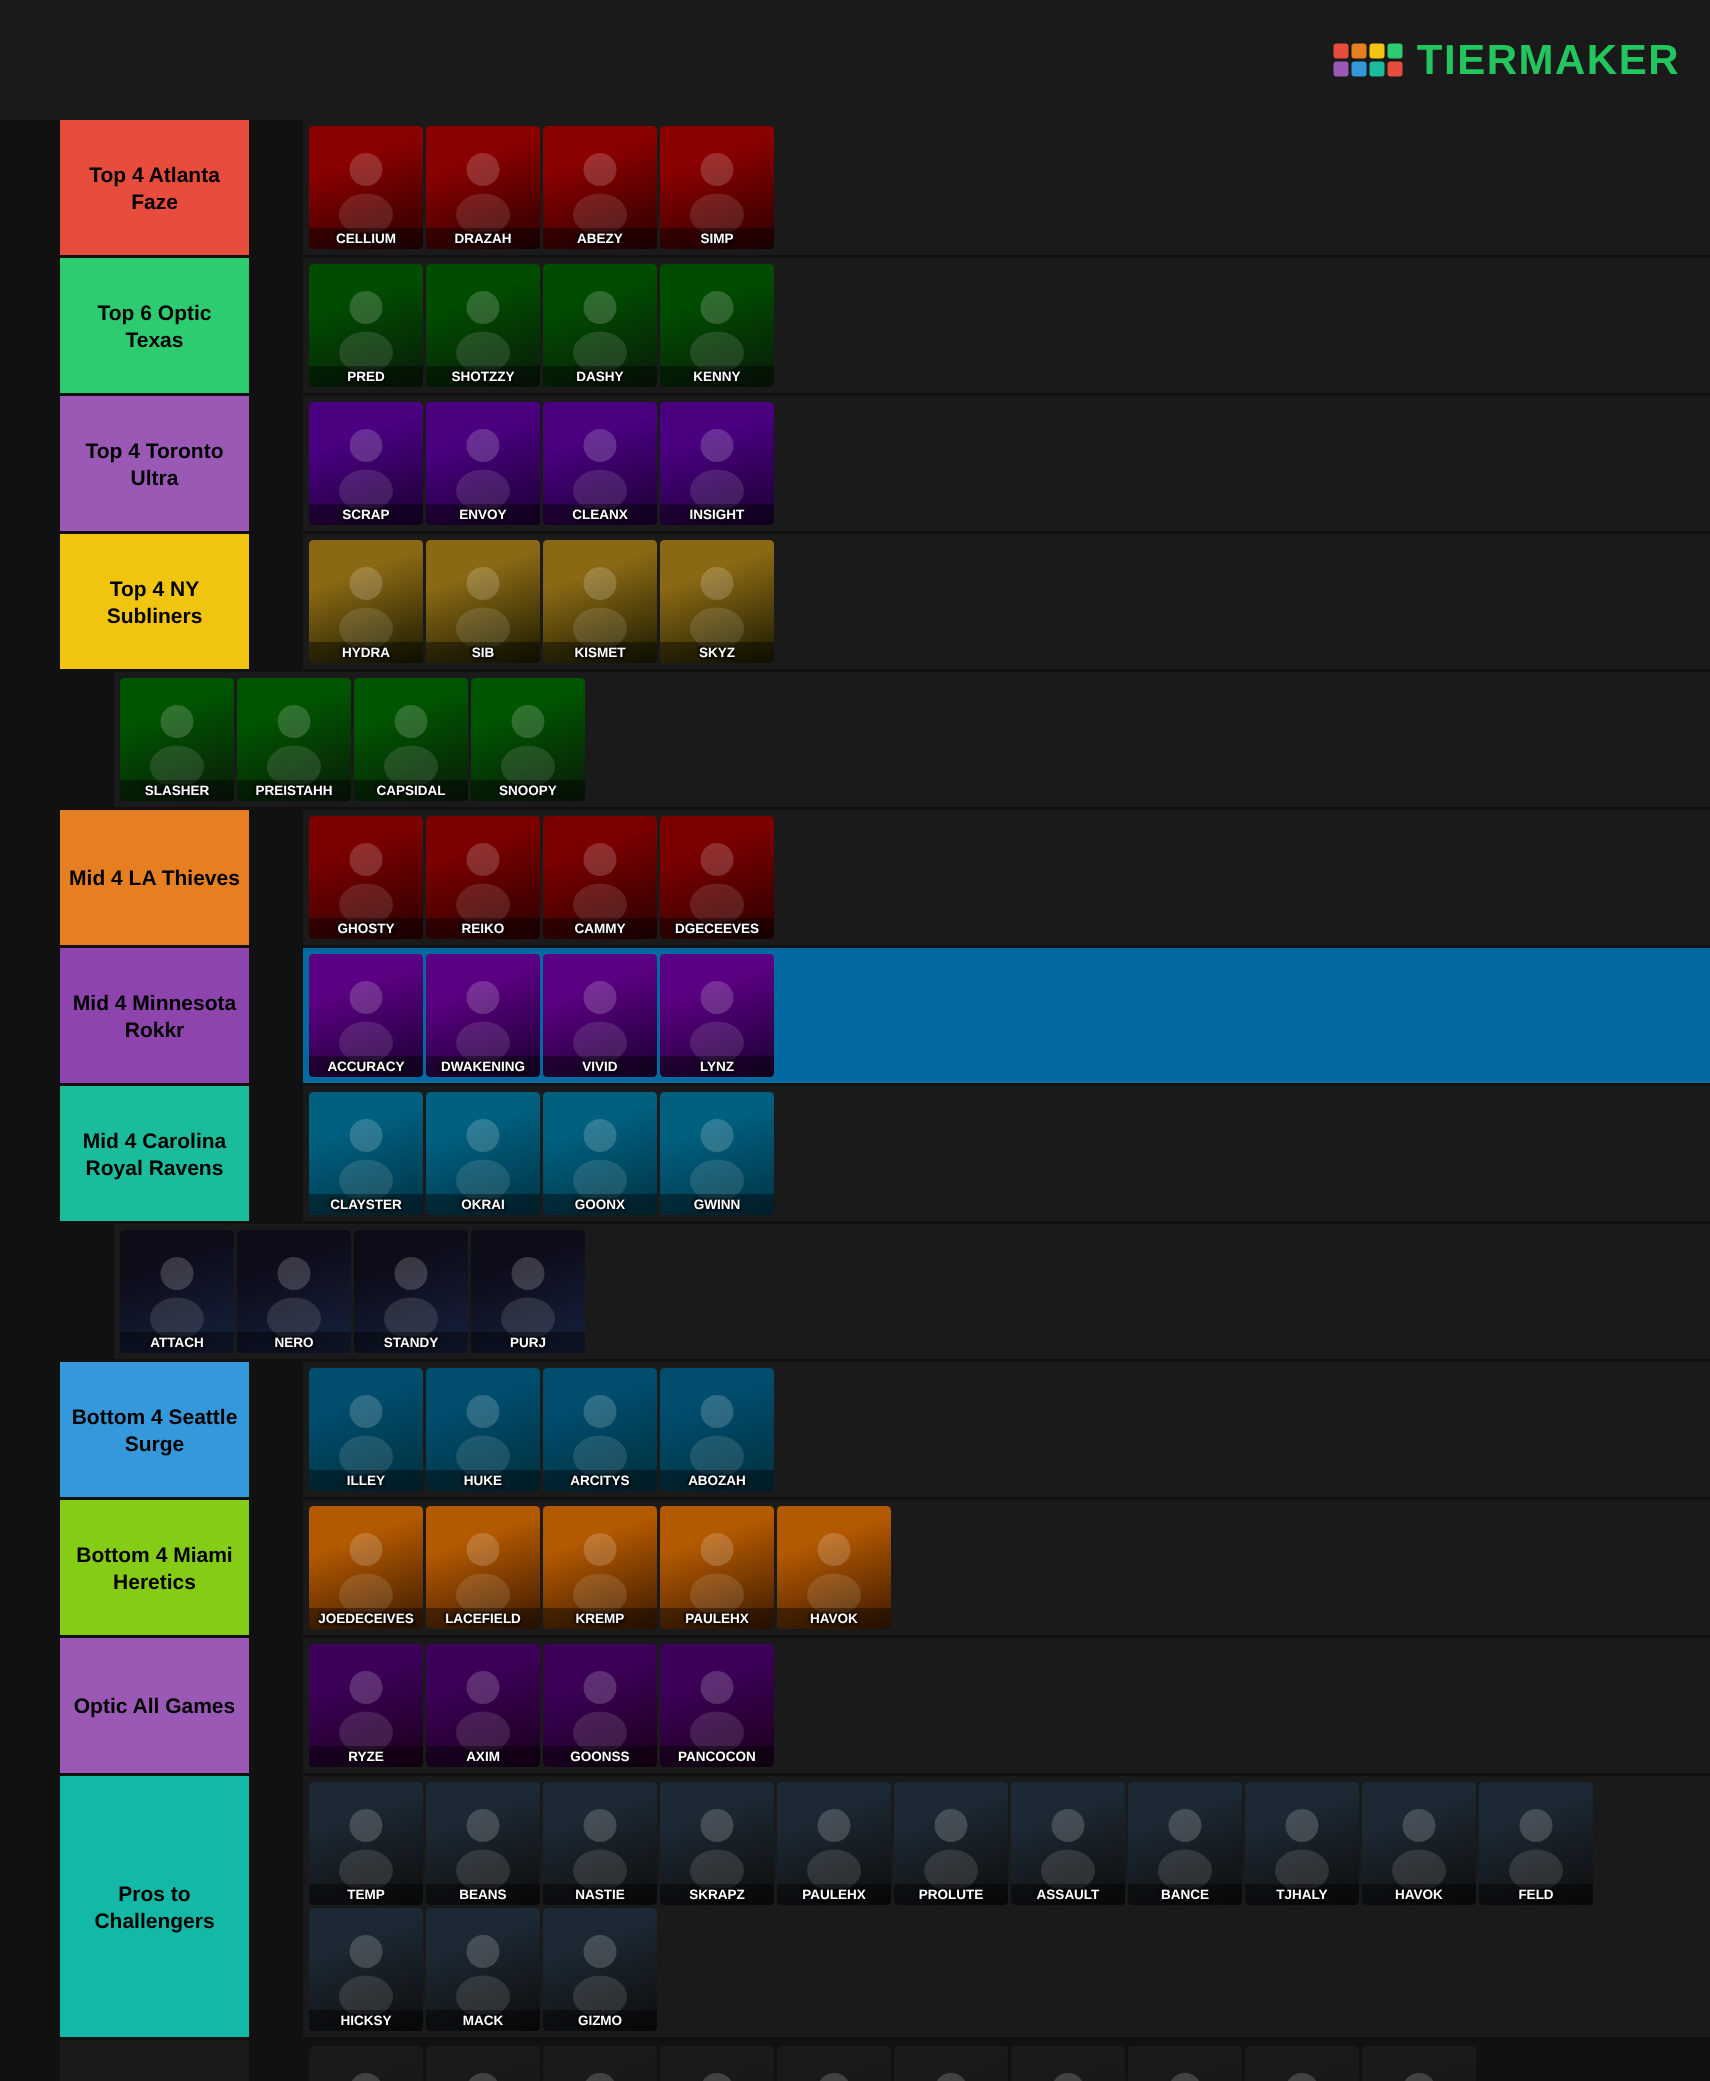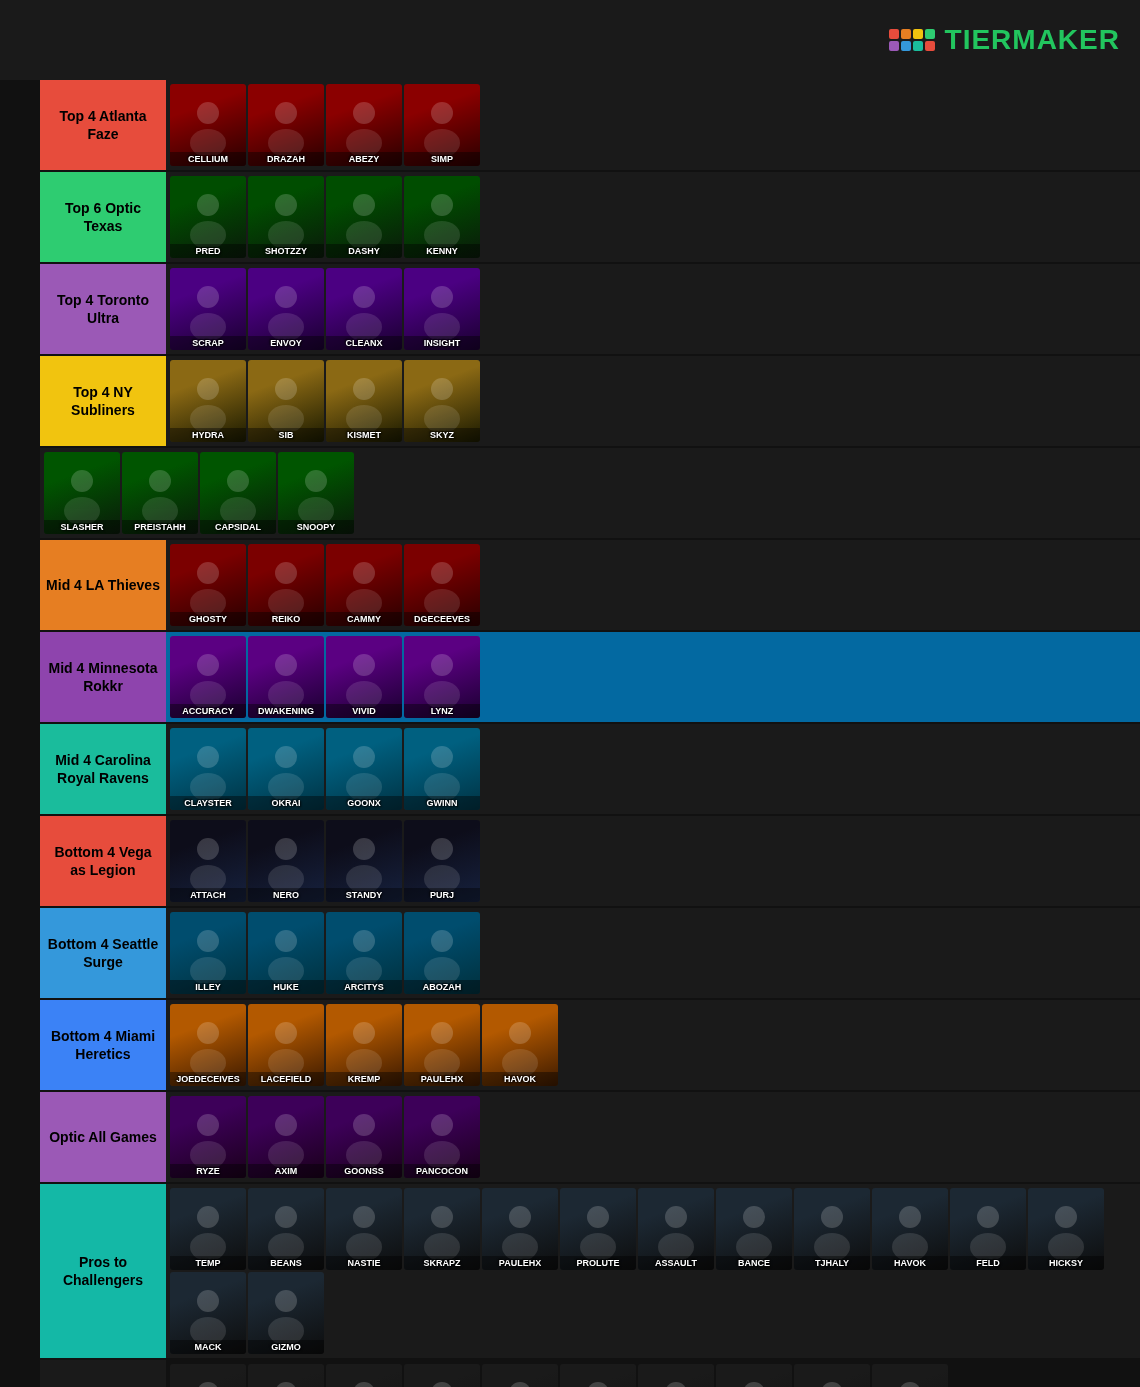--- a/index.html
+++ b/index.html
@@ -39,20 +39,21 @@
     }
 
     .tier-content {
       flex: 1;
       display: flex;
       flex-wrap: wrap;
       align-items: center;
       padding: 4px;
       gap: 2px;
       min-height: 90px;
+      margin-left: 36px;
     }
 
     .player-card {
       width: 76px;
       height: 82px;
       display: flex;
       flex-direction: column;
       align-items: center;
       justify-content: flex-end;
       position: relative;
@@ -462,21 +463,20 @@
             <svg width="50" height="60" viewBox="0 0 50 60" style="opacity:0.6;">
       <circle cx="25" cy="18" r="11" fill="rgba(255,255,255,0.3)"></circle>
       <ellipse cx="25" cy="48" rx="18" ry="14" fill="rgba(255,255,255,0.2)"></ellipse>
     </svg>
           </div>
           <div class="player-name">GWINN</div>
         </div>
       </div>
     </div>
     <div class="tier-row">
-      <div class="tier-label" style="background-color: rgb(231, 76, 60);">Bottom 4 Vega as Legion</div>
       <div class="tier-content" style="background-color: rgb(26, 26, 26);">
         <div class="player-card">
           <div class="player-bg" style="background: linear-gradient(160deg, rgb(13, 13, 26) 30%, rgb(22, 33, 62) 100%);">
             <svg width="50" height="60" viewBox="0 0 50 60" style="opacity:0.6;">
       <circle cx="25" cy="18" r="11" fill="rgba(255,255,255,0.3)"></circle>
       <ellipse cx="25" cy="48" rx="18" ry="14" fill="rgba(255,255,255,0.2)"></ellipse>
     </svg>
           </div>
           <div class="player-name">ATTACH</div>
         </div>
@@ -544,21 +544,21 @@
             <svg width="50" height="60" viewBox="0 0 50 60" style="opacity:0.6;">
       <circle cx="25" cy="18" r="11" fill="rgba(255,255,255,0.3)"></circle>
       <ellipse cx="25" cy="48" rx="18" ry="14" fill="rgba(255,255,255,0.2)"></ellipse>
     </svg>
           </div>
           <div class="player-name">ABOZAH</div>
         </div>
       </div>
     </div>
     <div class="tier-row">
-      <div class="tier-label" style="background-color: #3b82f6;">Bottom 4 Miami Heretics</div>
+      <div class="tier-label" style="background-color: #84cc16;">Bottom 4 Miami Heretics</div>
       <div class="tier-content" style="background-color: rgb(26, 26, 26);">
         <div class="player-card">
           <div class="player-bg" style="background: linear-gradient(160deg, rgb(179, 89, 0) 30%, rgb(61, 26, 0) 100%);">
             <svg width="50" height="60" viewBox="0 0 50 60" style="opacity:0.6;">
       <circle cx="25" cy="18" r="11" fill="rgba(255,255,255,0.3)"></circle>
       <ellipse cx="25" cy="48" rx="18" ry="14" fill="rgba(255,255,255,0.2)"></ellipse>
     </svg>
           </div>
           <div class="player-name">JOEDECEIVES</div>
         </div>

